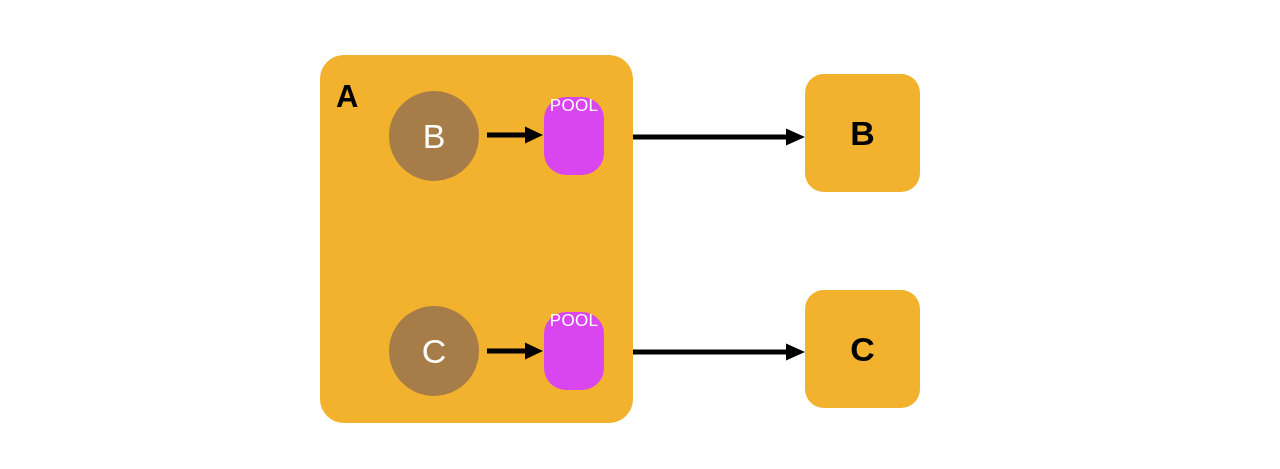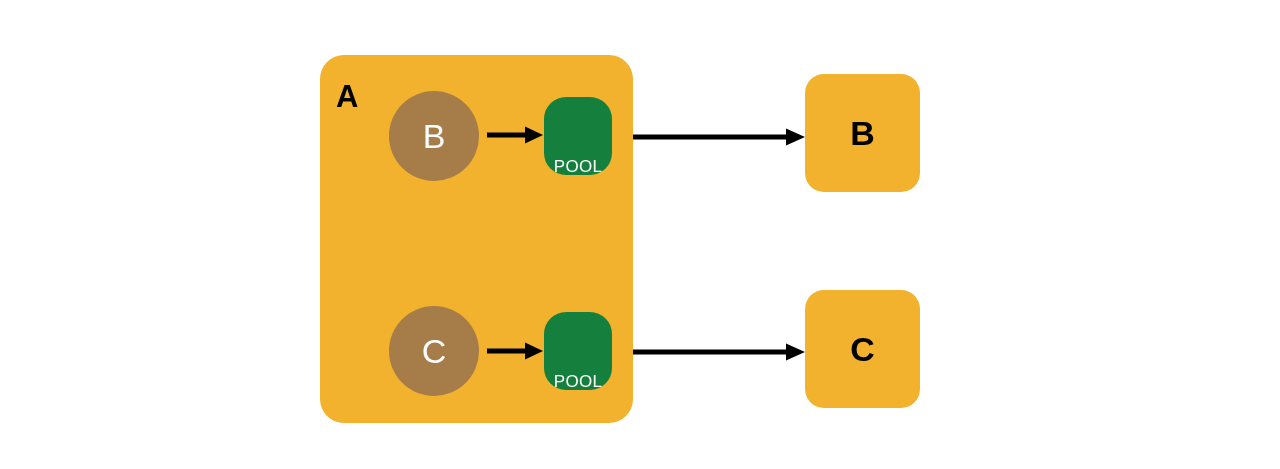--- a/index.html
+++ b/index.html
@@ -54,26 +54,26 @@
     font-size: 34px;
     font-weight: normal;
     line-height: 1;
   }
   .node-circle.b { left: 69px;  top: 36px;  }
   .node-circle.c { left: 69px;  top: 251px; }
 
   
   .pool-box {
     position: absolute;
-    width: 68px;
+    width: 60px;
     height: 78px;
     border-radius: 22px;
-    background: #15803d;
+    background: #d946ef;
     display: flex;
-    align-items: flex-end;
+    align-items: flex-start;
     justify-content: center;
     color: #ffffff;
     font-size: 17px;
     font-weight: normal;
     letter-spacing: 0.3px;
     line-height: 1;
   }
   .pool-box.top    { left: 224px; top: 42px;  }
   .pool-box.bottom { left: 224px; top: 257px; }
 

